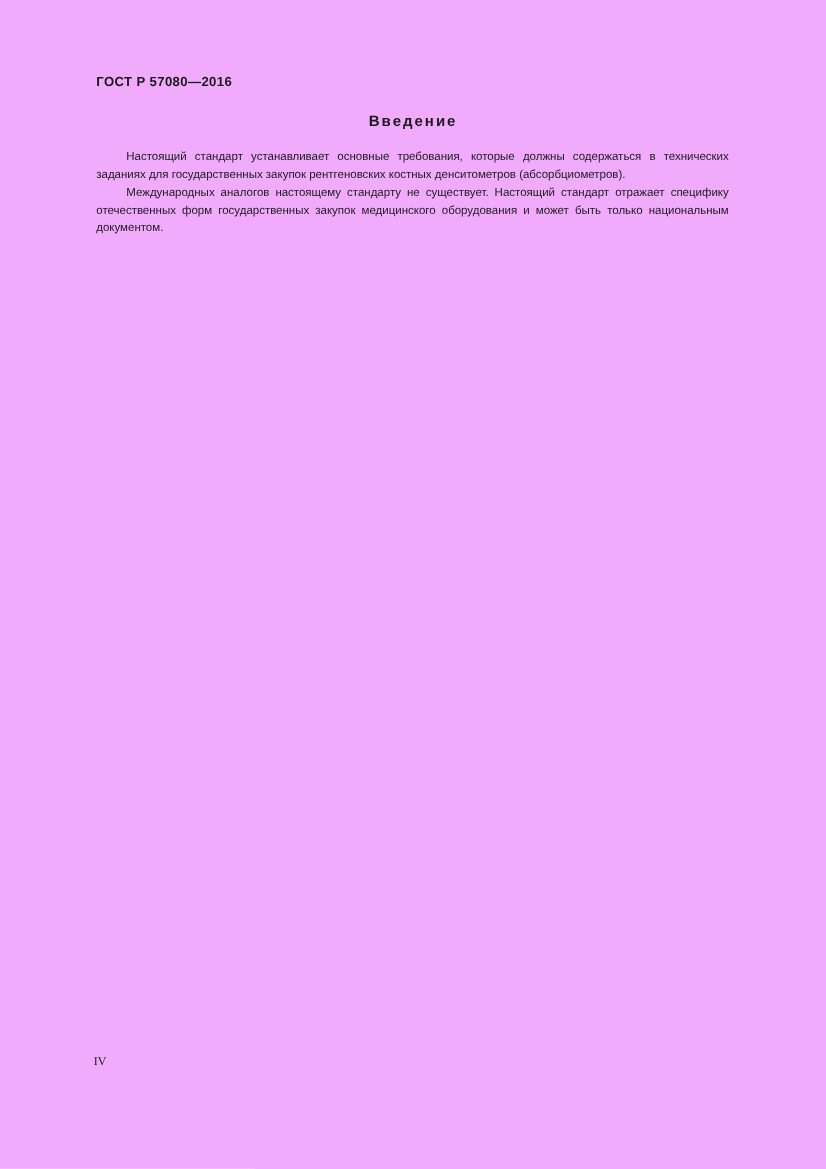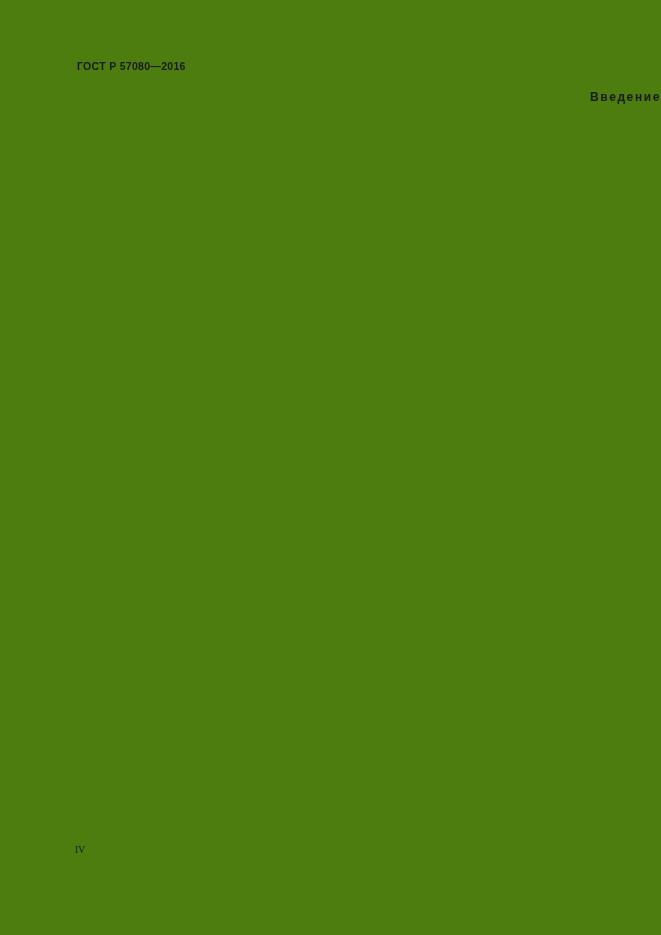--- a/index.html
+++ b/index.html
@@ -11,38 +11,38 @@
     height: 935px;
     background: #ffffff;
     font-family: "Liberation Sans", sans-serif;
     color: #1a1a1a;
     position: relative;
     overflow: hidden;
   }
   .page {
     position: absolute;
     inset: 0;
-    background: #4d7c0f;
+    background: #f0abfc;
   }
   .doc-header {
     position: absolute;
     left: 77px;
     top: 60px;
     font-size: 10.5px;
     font-weight: bold;
     letter-spacing: 0.3px;
     color: #1a1a1a;
     white-space: nowrap;
   }
   .doc-title {
     position: absolute;
     left: 0;
     right: 0;
     top: 90px;
-    text-align: right;
+    text-align: center;
     font-size: 12px;
     font-weight: bold;
     letter-spacing: 1.6px;
     color: #1a1a1a;
   }
   .body-text {
     position: absolute;
     left: 77px;
     top: 118px;
     width: 506px;
@@ -67,17 +67,19 @@
 </head>
 <body>
 
 <div class="page">
 
   <div class="doc-header">ГОСТ Р 57080—2016</div>
 
   <div class="doc-title">Введение</div>
 
   <div class="body-text">
+    <p>Настоящий стандарт устанавливает основные требования, которые должны содержаться в технических заданиях для государственных закупок рентгеновских костных денситометров (абсорбциометров).</p>
+    <p>Международных аналогов настоящему стандарту не существует. Настоящий стандарт отражает специфику отечественных форм государственных закупок медицинского оборудования и может быть только национальным документом.</p>
   </div>
 
   <div class="page-number">IV</div>
 
 </div>
 
 </body></html>

